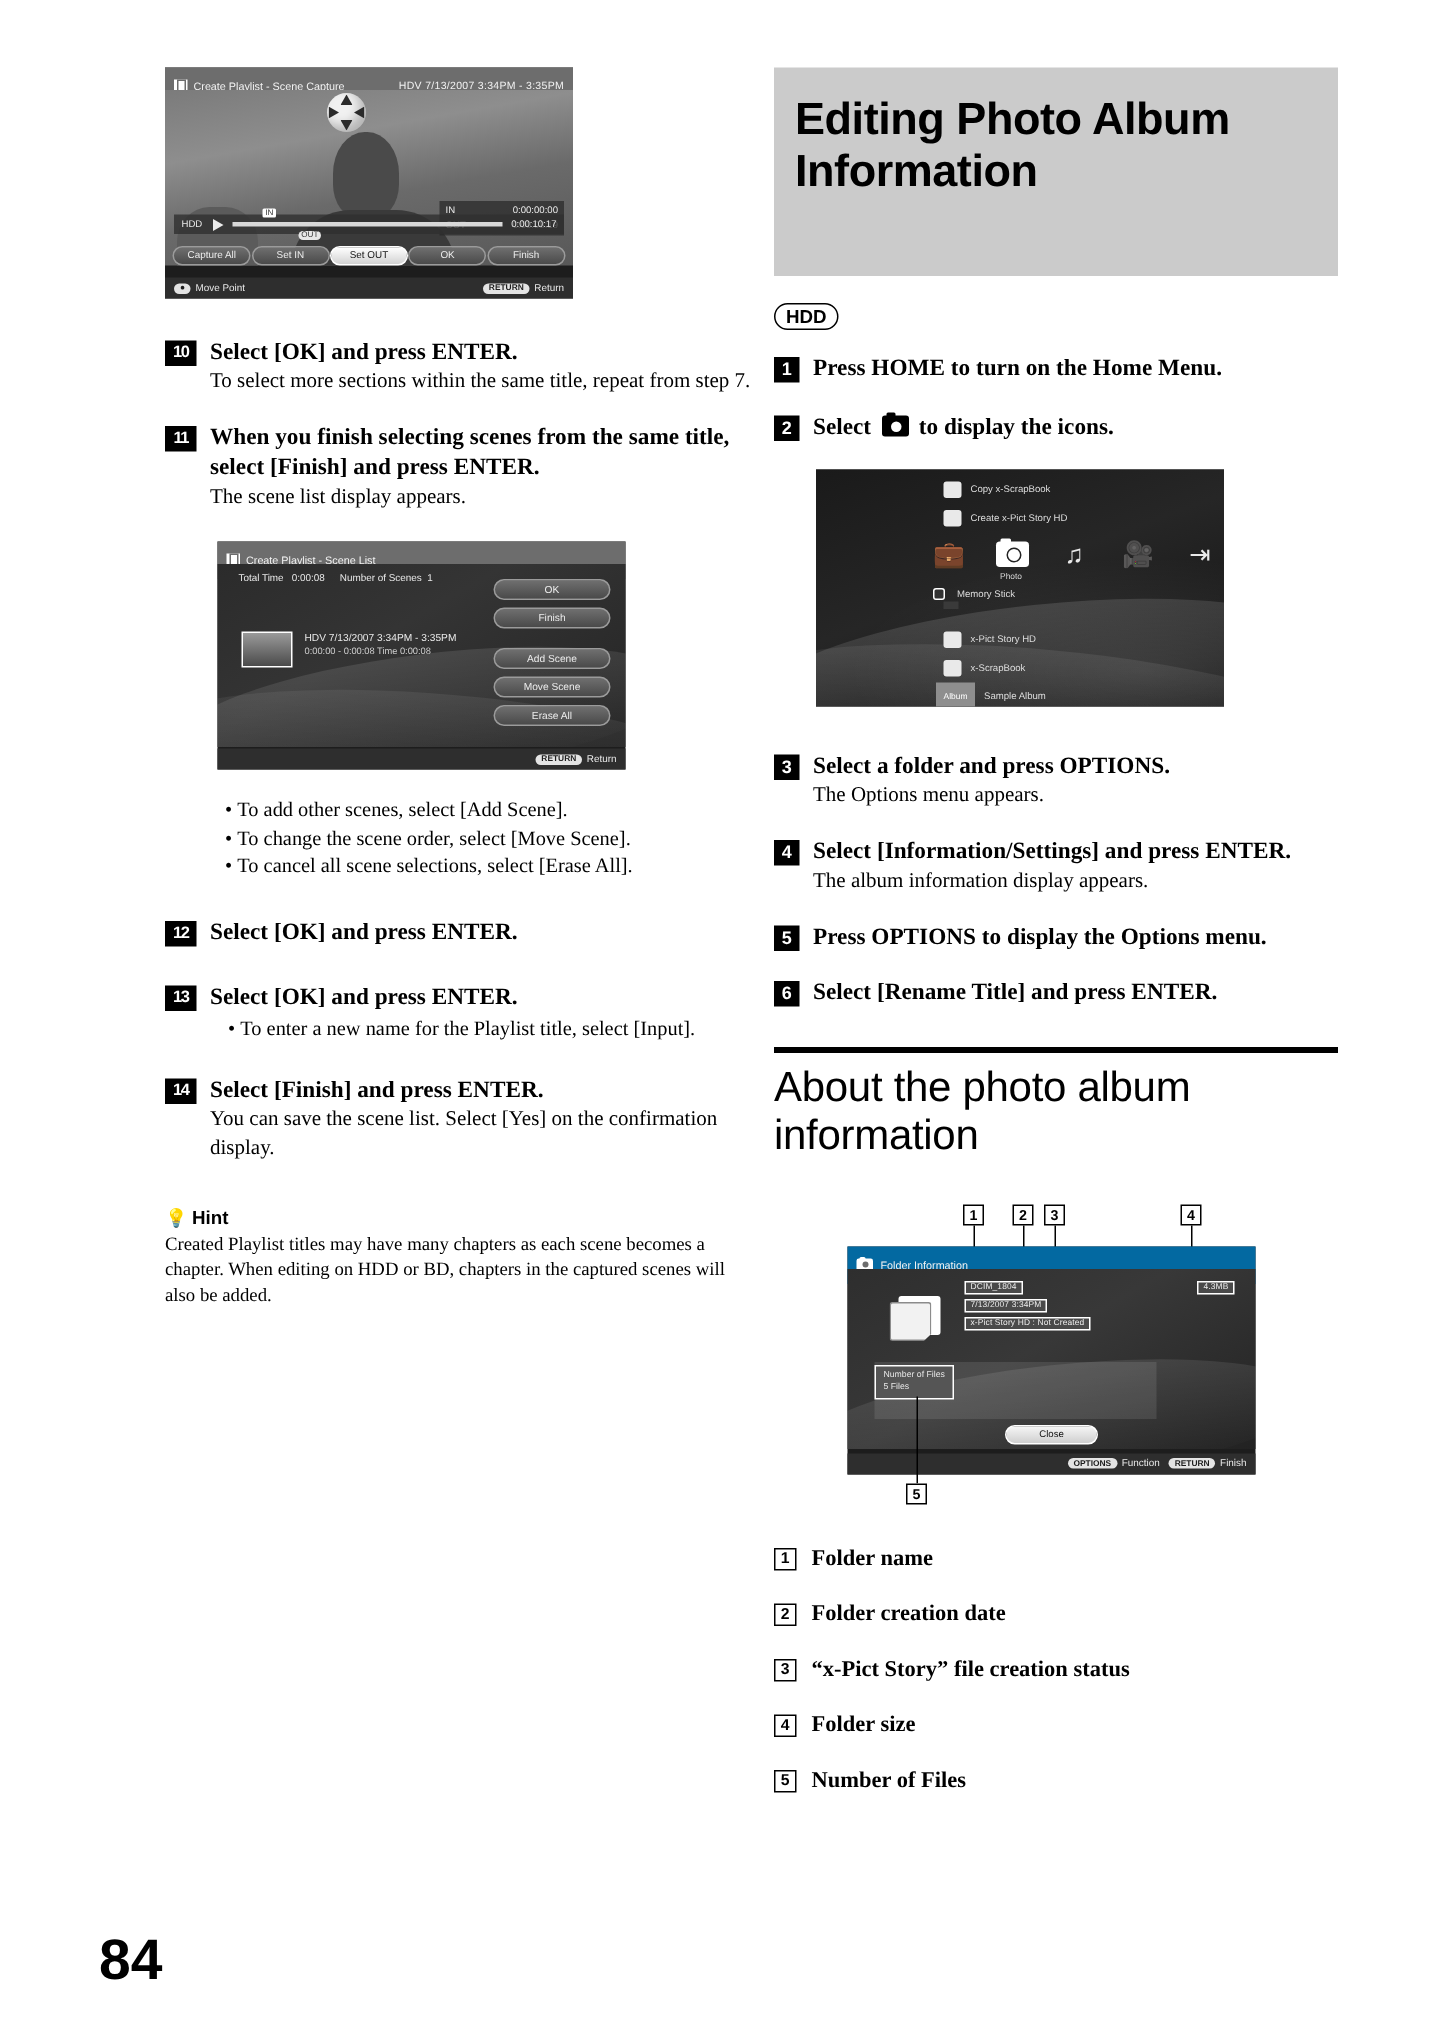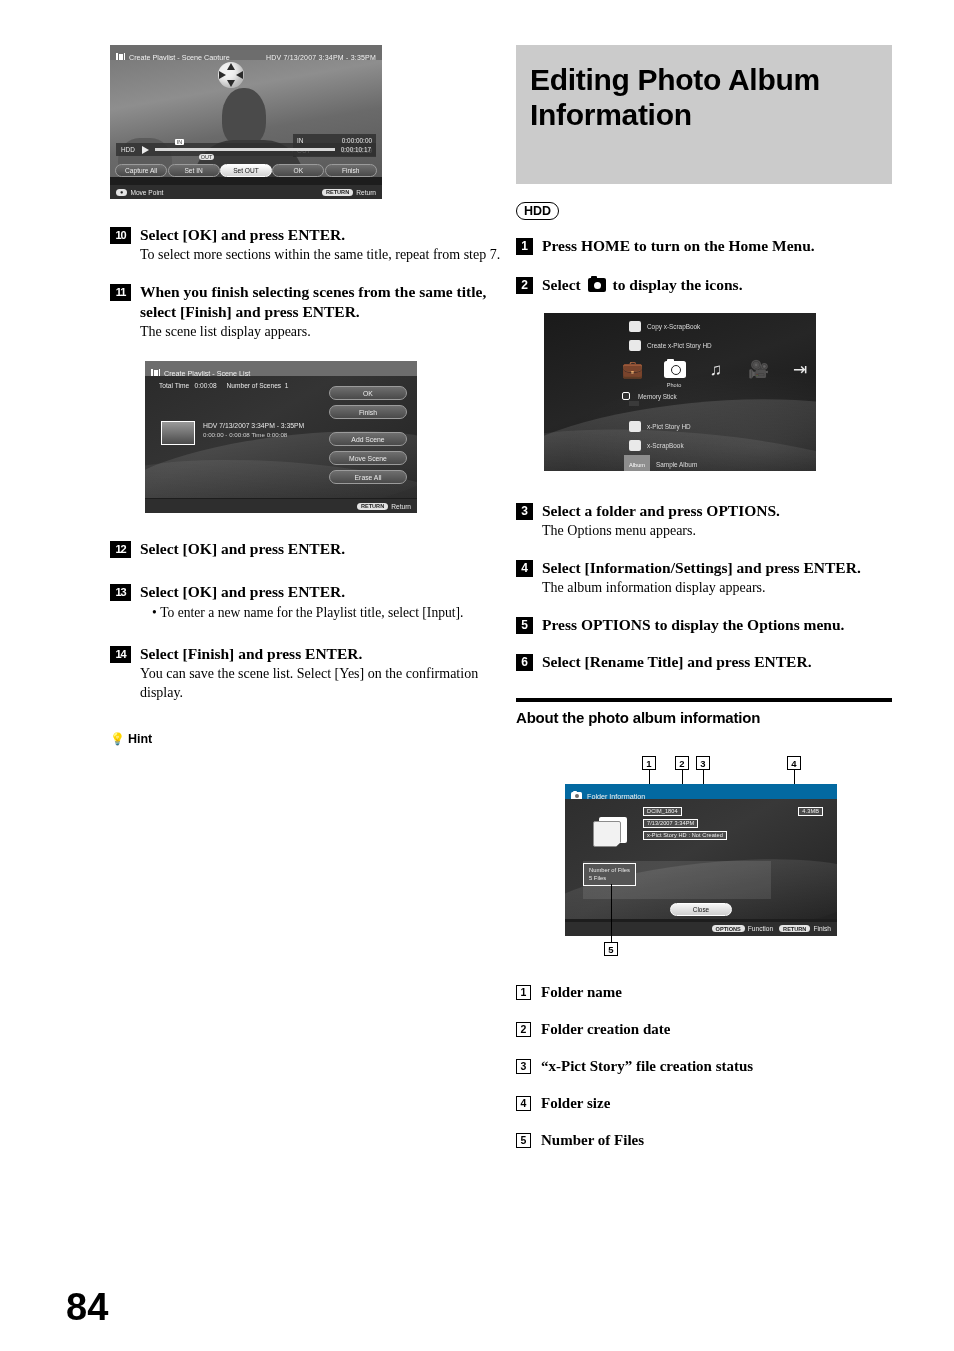--- a/index.html
+++ b/index.html
@@ -24,22 +24,22 @@
     padding:18px 14px 52px 14px;
     font-family:"Liberation Sans", sans-serif;
     font-weight:bold;
     font-size:30px;
     line-height:1.15;
     letter-spacing:-0.3px;
   }
   .section-rule { border-top:4px solid #000; margin-top:26px; }
   .section-title {
     font-family:"Liberation Sans", sans-serif;
-    font-weight:bold;
-    font-size:15px;
+    font-weight:normal;
+    font-size:28px;
     padding-top:7px;
     letter-spacing:-0.2px;
   }
 
   
   .media-badge {
     display:inline-block;
     border:1.5px solid #000;
     border-radius:9px;
     padding:0 7px;
@@ -449,20 +449,25 @@
         </div>
       </div>
       <div class="footbar">
         <span class="foot-right">
           <span class="pill">RETURN</span>
           <span>Return</span>
         </span>
       </div>
     </div>
 
+    <div class="bullets" style="margin-top:18px;margin-left:40px;">
+      <div>•&nbsp;<span>To add other scenes, select [Add Scene].</span></div>
+      <div>•&nbsp;<span>To change the scene order, select [Move Scene].</span></div>
+      <div>•&nbsp;<span>To cancel all scene selections, select [Erase All].</span></div>
+    </div>
 
     <div class="step" style="margin-top:26px;">
       <div class="step-num wide">12</div>
       <div class="step-body">
         <div class="step-head">Select [OK] and press ENTER.</div>
       </div>
     </div>
 
     <div class="step" style="margin-top:22px;">
       <div class="step-num wide">13</div>
@@ -479,20 +484,21 @@
       <div class="step-body">
         <div class="step-head">Select [Finish] and press ENTER.</div>
         <div class="step-sub">You can save the scene list. Select [Yes] on the confirmation display.</div>
       </div>
     </div>
 
     <div class="hint-wrap">
       <div class="hint-title">
         <span class="hint-bulb">💡</span><span>Hint</span>
       </div>
+      <div class="hint-text">Created Playlist titles may have many chapters as each scene becomes a chapter. When editing on HDD or BD, chapters in the captured scenes will also be added.</div>
     </div>
   </div>
 
   <div class="col-right">
 
     <div class="chapter-title">Editing Photo Album Information</div>
 
     <div class="media-badge">HDD</div>
 
     

